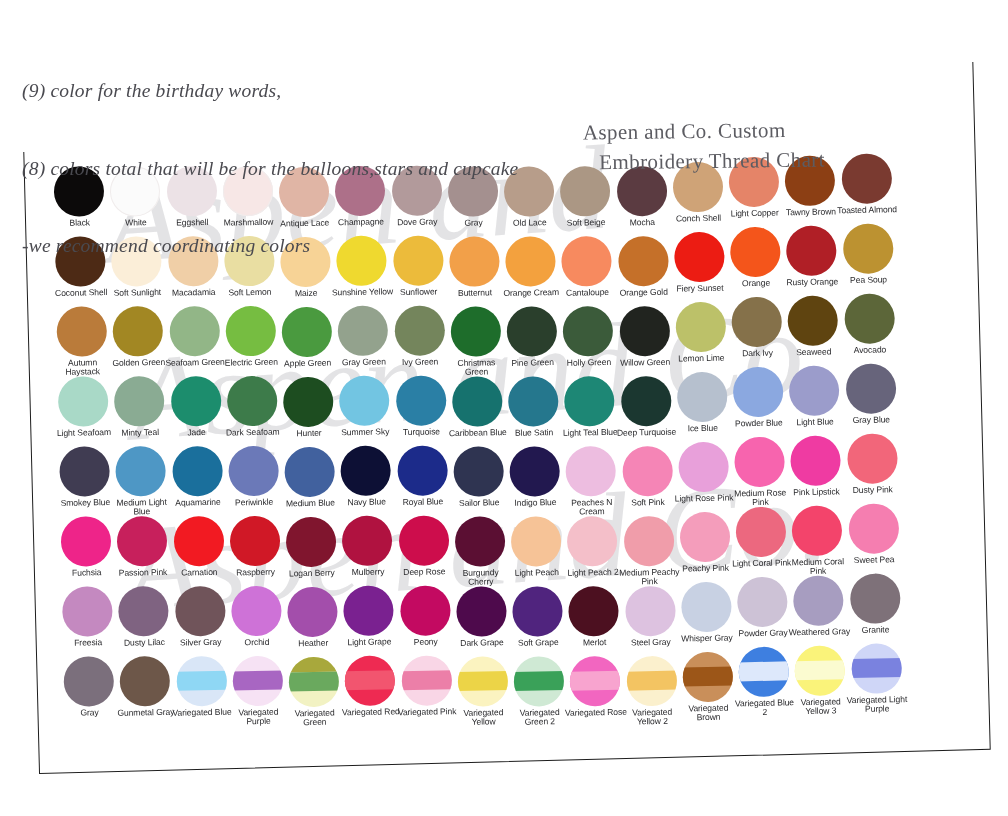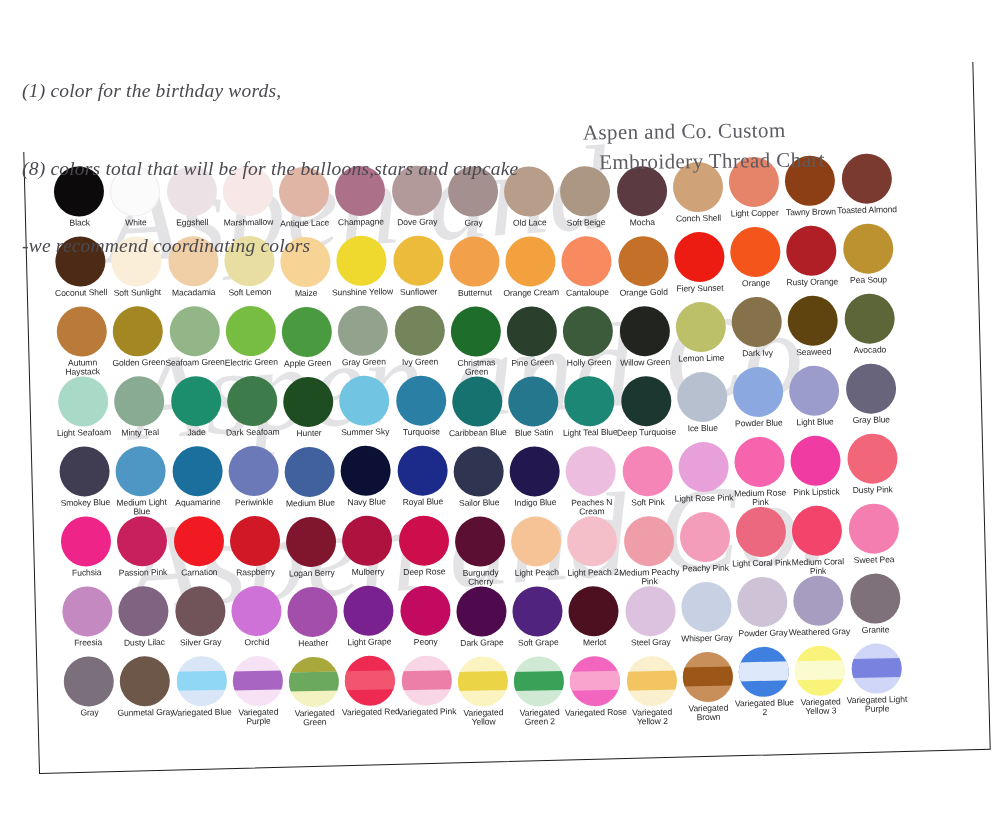--- a/index.html
+++ b/index.html
@@ -164,21 +164,21 @@
 <div id="frame-mask"></div>
 <div id="frame-mask2"></div>
 
 <div id="watermark">
   <span class="wm1">Aspen and</span>
   <span class="wm2">Aspen and Co.</span>
   <span class="wm3">Aspen and Co.</span>
 </div>
 
 <div id="instructions">
-  <div>(1) color for the birthday words,</div>
+  <div>(9) color for the birthday words,</div>
   <div>(8) colors total that will be for the balloons,stars and cupcake</div>
   <div>-we recommend coordinating colors</div>
 </div>
 
 <div id="chart-title">
   <div>Aspen and Co. Custom</div>
   <div>Embroidery Thread Chart</div>
 </div>
 
 <div id="grid">

